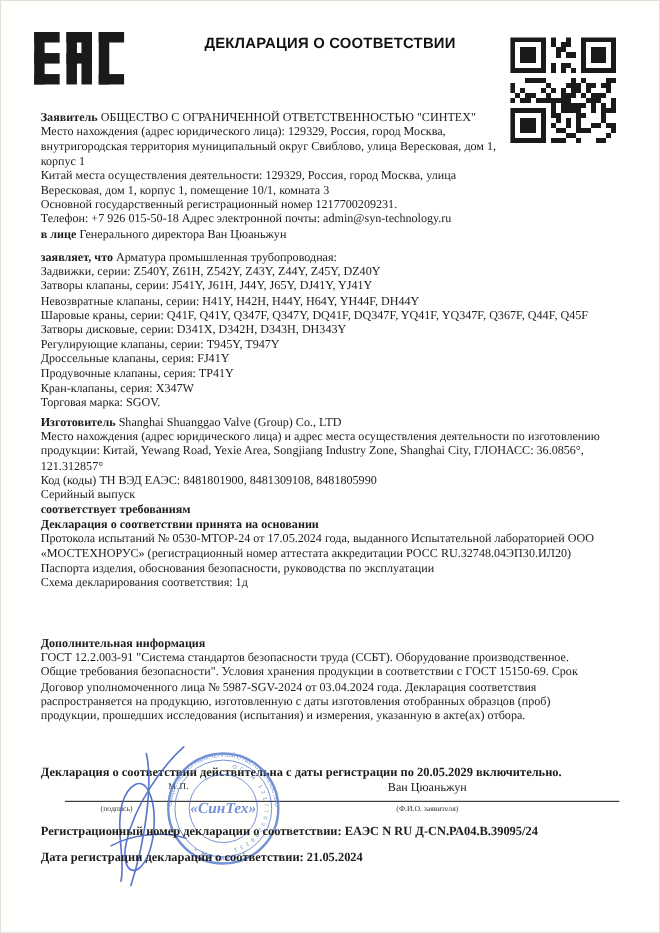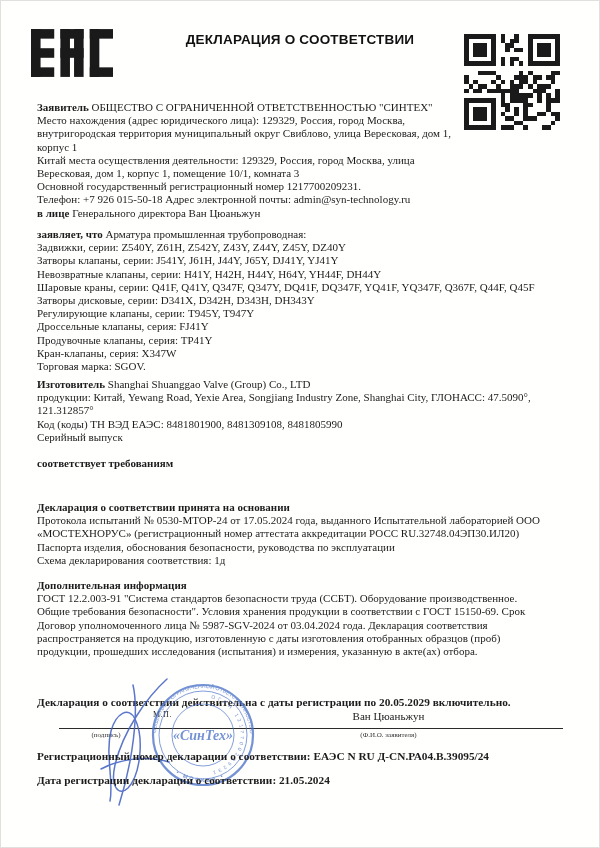--- a/index.html
+++ b/index.html
@@ -77,31 +77,32 @@
     <div class="line">Затворы дисковые, серии: D341X, D342H, D343H, DH343Y</div>
     <div class="line">Регулирующие клапаны, серии: T945Y, T947Y</div>
     <div class="line">Дроссельные клапаны, серия: FJ41Y</div>
     <div class="line">Продувочные клапаны, серия: TP41Y</div>
     <div class="line">Кран-клапаны, серия: X347W</div>
     <div class="line">Торговая марка: SGOV.</div>
   </div>
 
   <div class="block" style="top:377px">
     <div class="line"><b>Изготовитель</b><span> Shanghai Shuanggao Valve (Group) Co., LTD</span></div>
-    <div class="line">продукции: Китай, Yewang Road, Yexie Area, Songjiang Industry Zone, Shanghai City, ГЛОНАСС: 47.5090°,</div>
+    <div class="line">Место нахождения (адрес юридического лица) и адрес места осуществления деятельности по изготовлению</div>
+    <div class="line">продукции: Китай, Yewang Road, Yexie Area, Songjiang Industry Zone, Shanghai City, ГЛОНАСС: 36.0856°,</div>
     <div class="line">121.312857°</div>
     <div class="line">Код (коды) ТН ВЭД ЕАЭС: 8481801900, 8481309108, 8481805990</div>
     <div class="line">Серийный выпуск</div>
   </div>
 
   <div class="block" style="top:456px">
     <div class="line" style="font-weight:bold">соответствует требованиям</div>
   </div>
 
-  <div class="block" style="top:500px">
+  <div class="block" style="top:470px">
     <div class="line" style="font-weight:bold">Декларация о соответствии принята на основании</div>
     <div class="line">Протокола испытаний № 0530-МТОР-24 от 17.05.2024 года, выданного Испытательной лабораторией ООО</div>
     <div class="line">«МОСТЕХНОРУС» (регистрационный номер аттестата аккредитации РОСС RU.32748.04ЭП30.ИЛ20)</div>
     <div class="line">Паспорта изделия, обоснования безопасности, руководства по эксплуатации</div>
     <div class="line">Схема декларирования соответствия: 1д</div>
   </div>
 
   <div class="block" style="top:578px">
     <div class="line" style="font-weight:bold">Дополнительная информация</div>
     <div class="line">ГОСТ 12.2.003-91 "Система стандартов безопасности труда (ССБТ). Оборудование производственное.</div>

